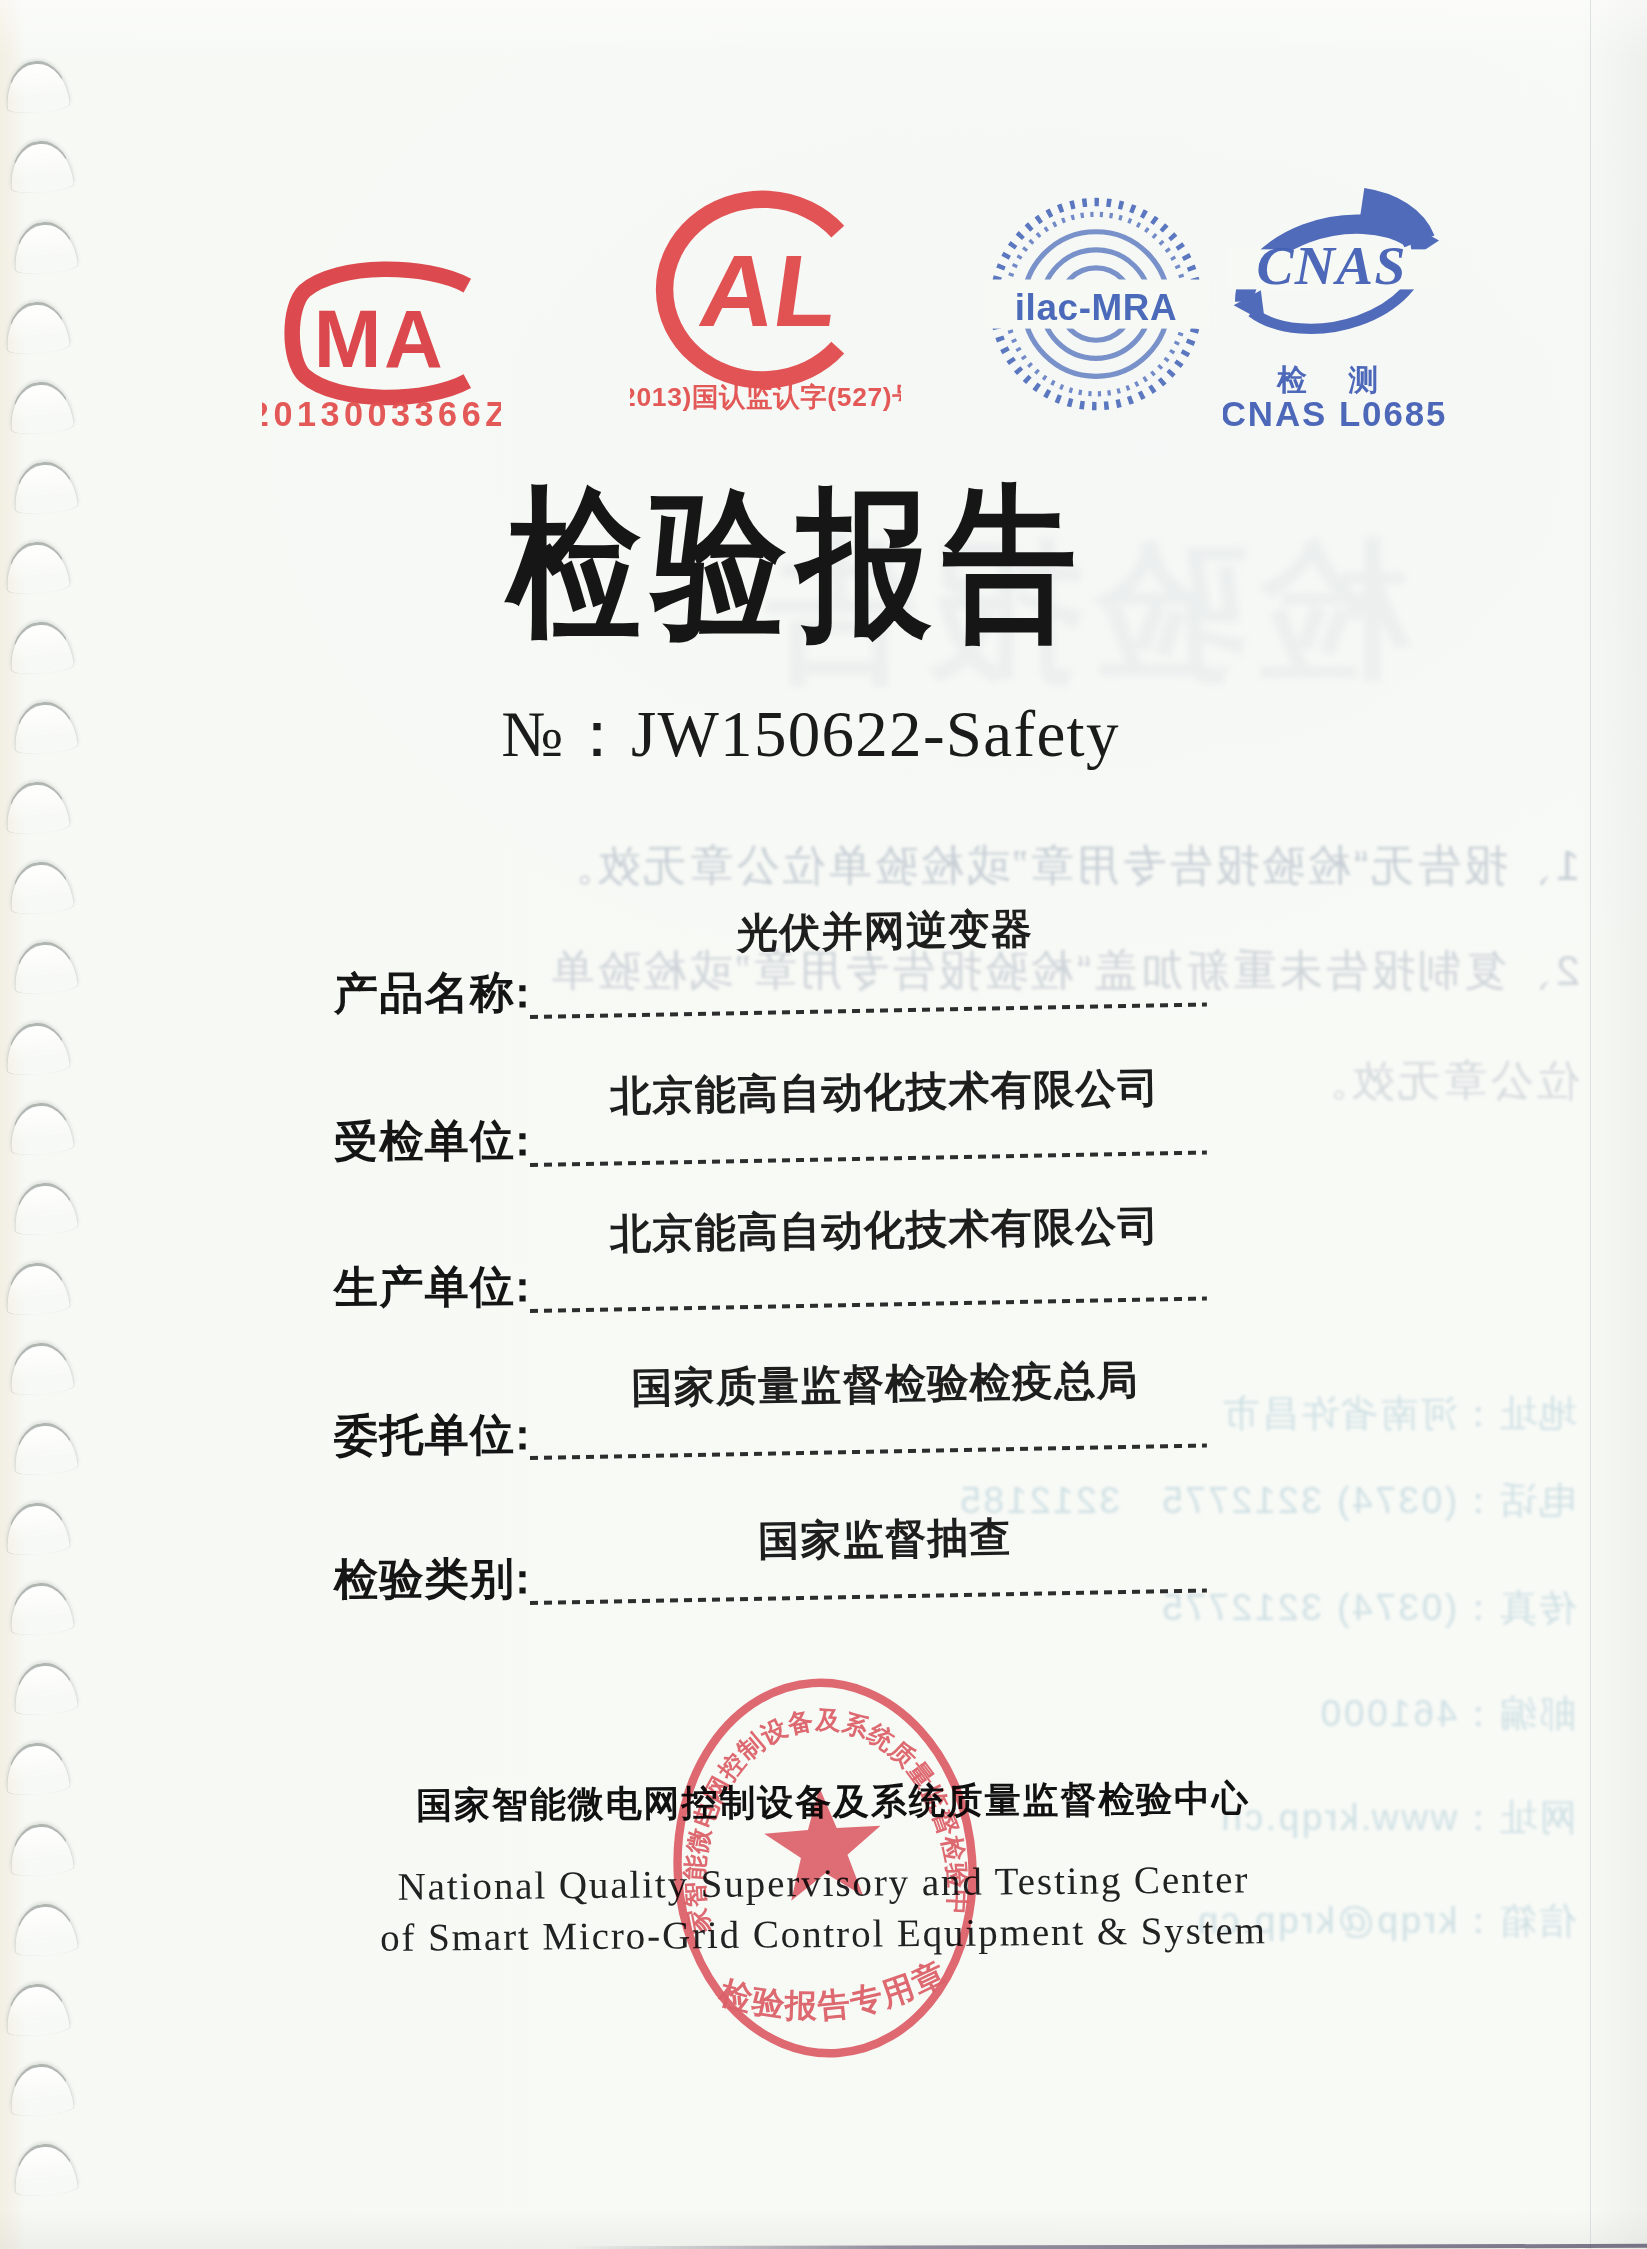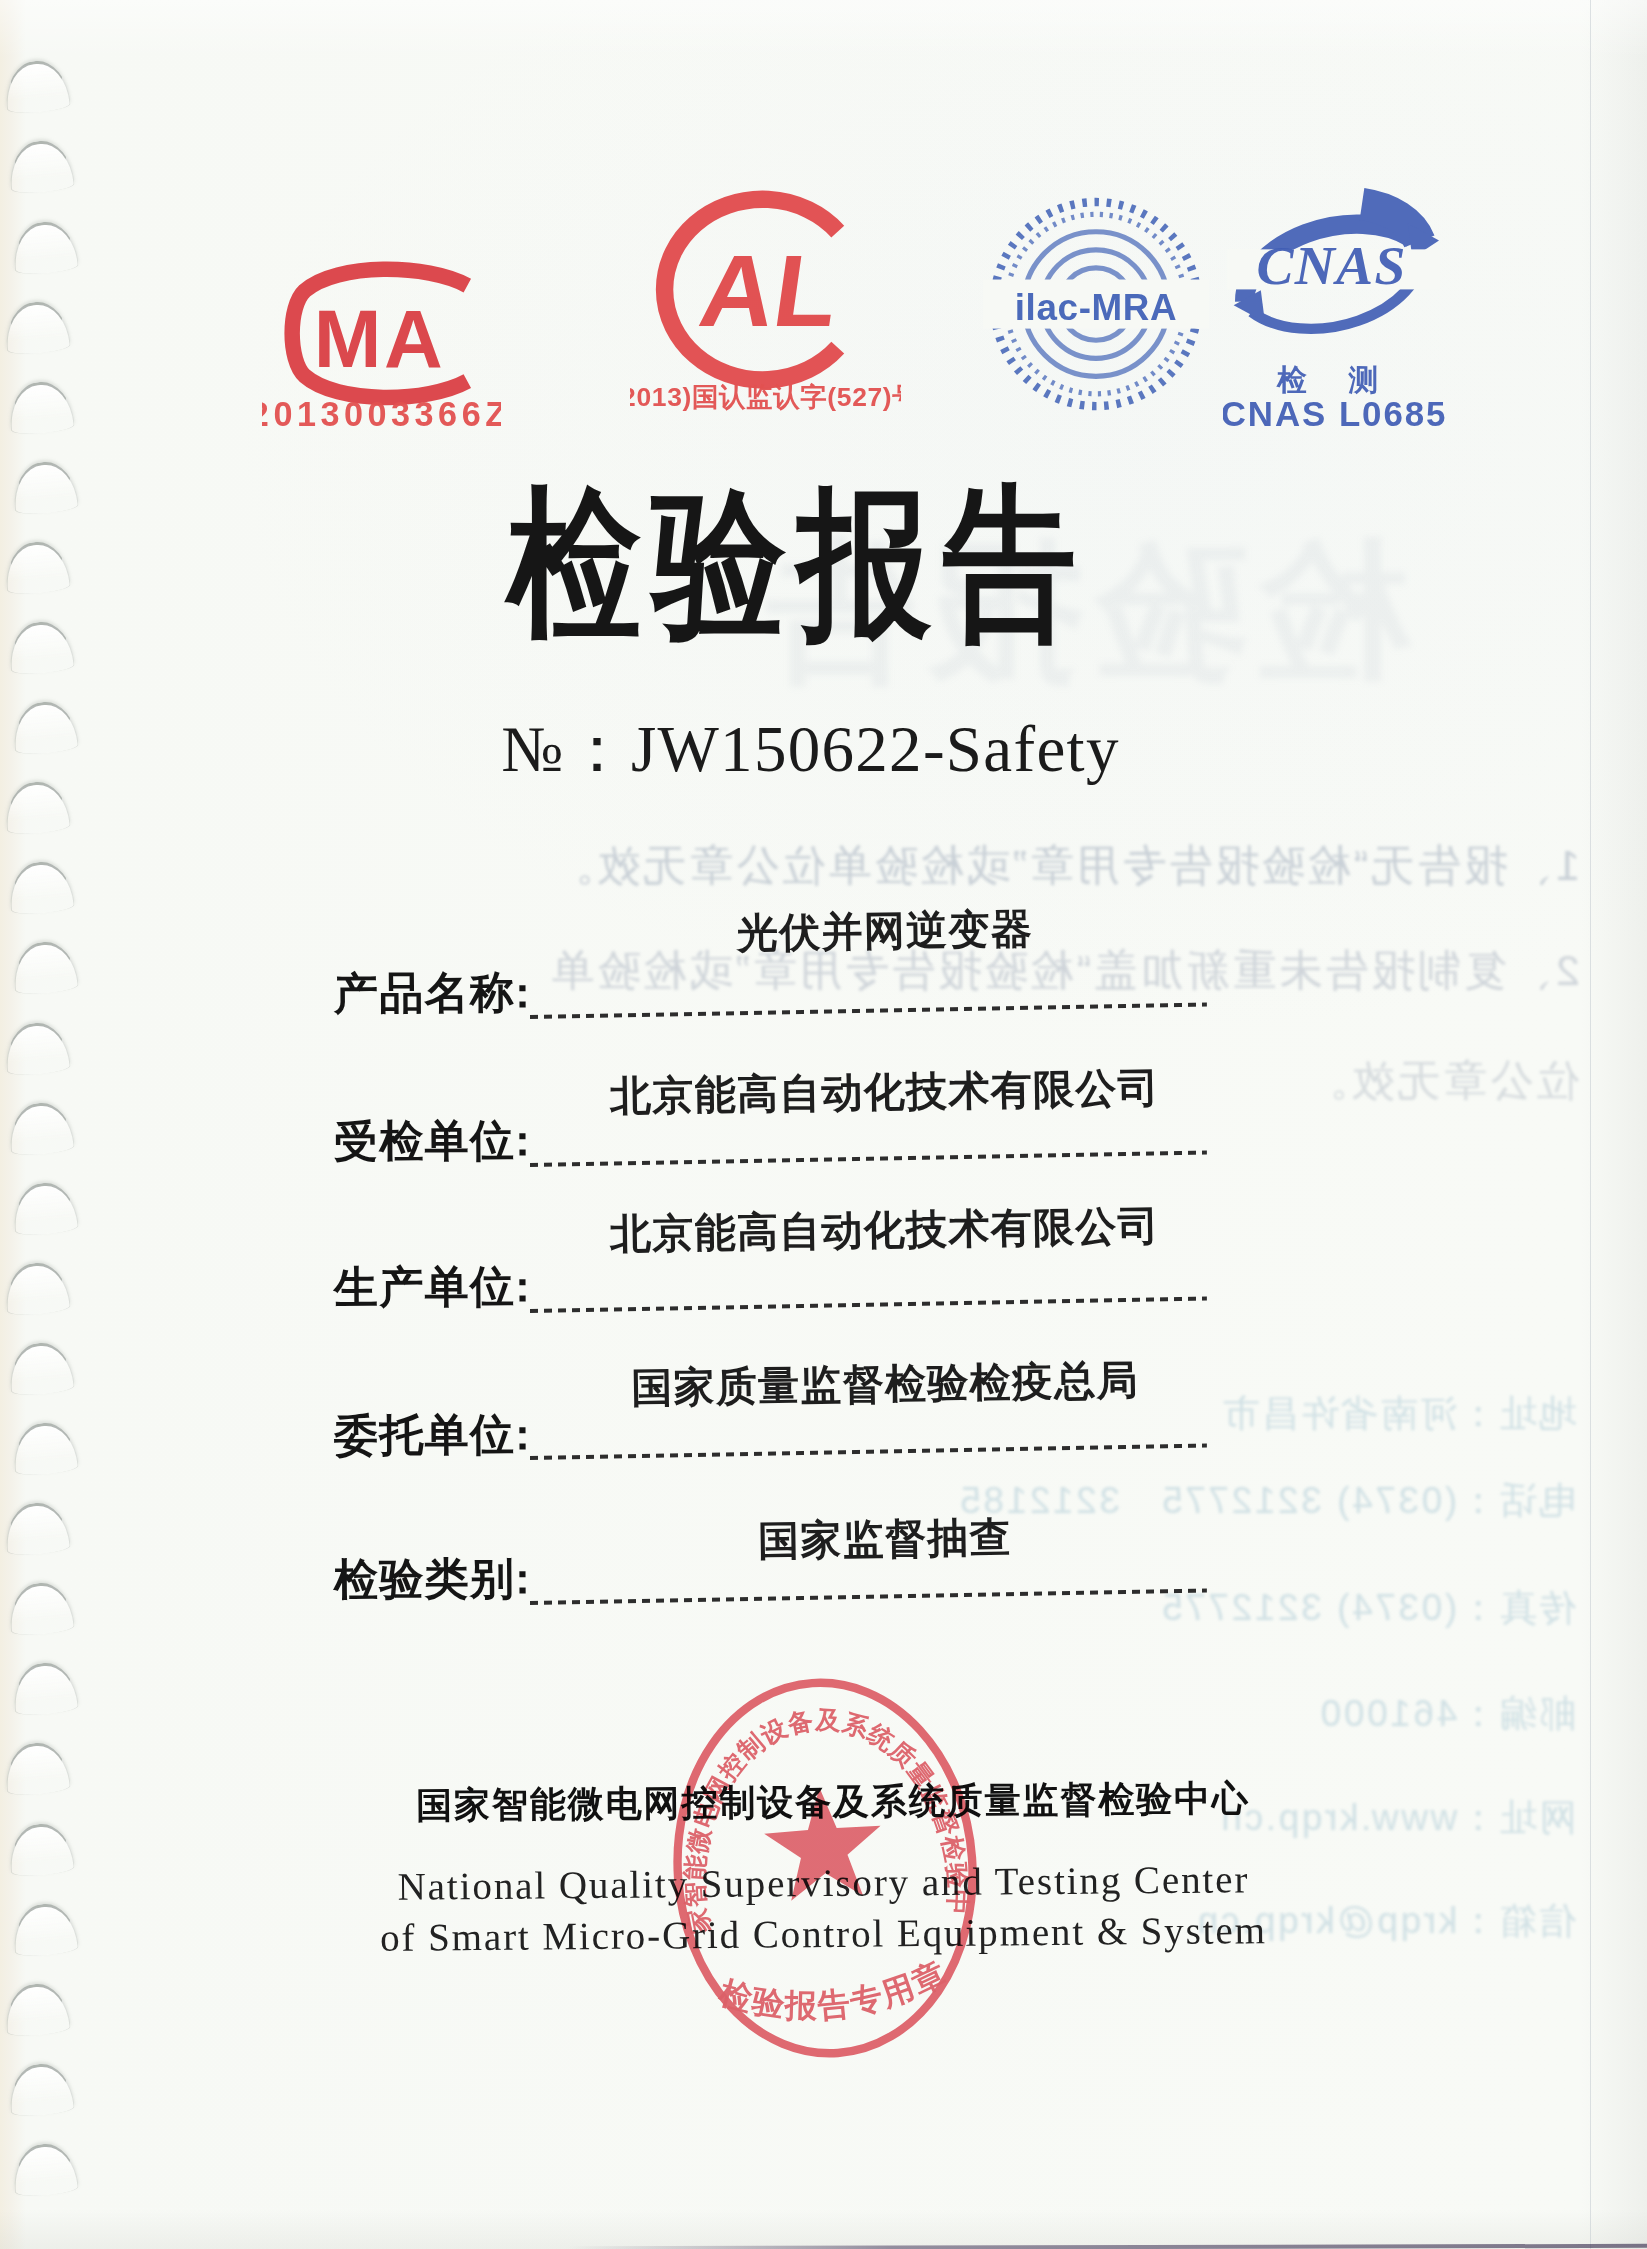--- a/index.html
+++ b/index.html
@@ -40,21 +40,21 @@
   
   .title {
     position: absolute; top: 479px; left: 213px; width: 1169px;
     text-align: center;
     font-size: 163px; line-height: 1.04; font-weight: 900;
     letter-spacing: 14px; color: #161616;
     transform: scaleX(0.82);
     transform-origin: center;
   }
   .report-no {
-    position: absolute; top: 705px; left: 258px; width: 1105px;
+    position: absolute; top: 690px; left: 258px; width: 1105px;
     text-align: center;
     font-family: "Liberation Serif", "DejaVu Serif", serif;
     font-size: 65px; color: #1b1b1b; letter-spacing: 1.3px;
   }
   
   .ghost {
     position: absolute;
     transform: scaleX(-1);
     filter: blur(1.6px);
     white-space: nowrap;

